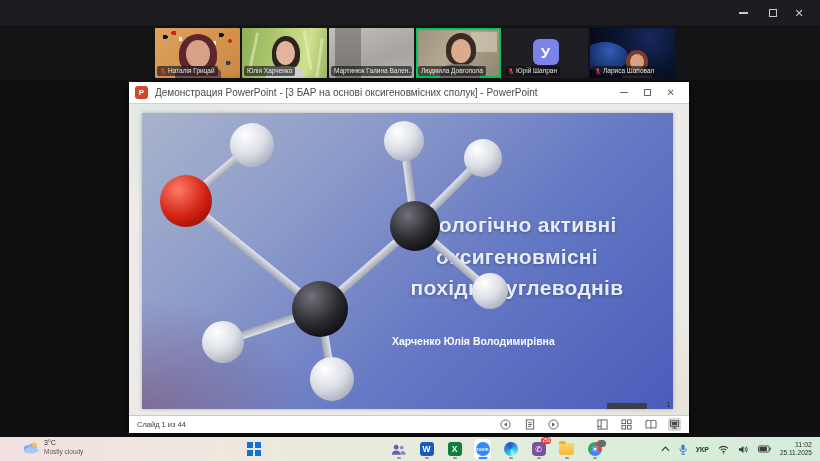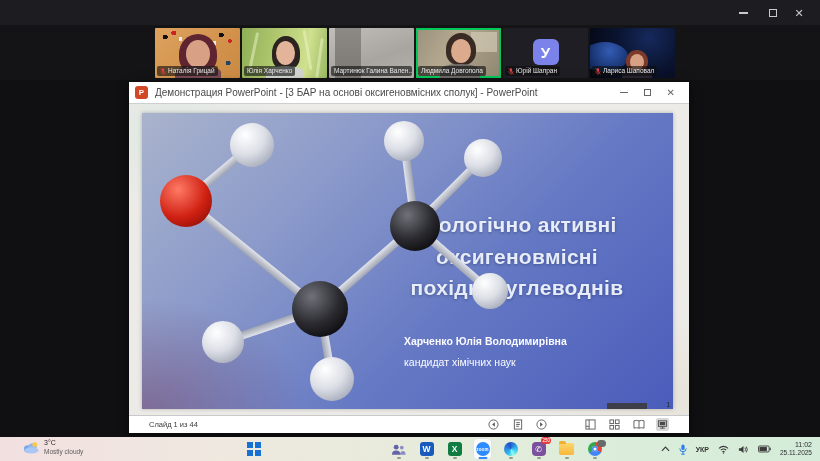--- a/index.html
+++ b/index.html
@@ -77,28 +77,28 @@
     radial-gradient(ellipse 300px 200px at 0% 100%,rgba(120,60,90,.45) 0%,transparent 55%),
     linear-gradient(135deg,#a9b3cc 0%,#8b9aca 30%,#6478c4 62%,#4a5cba 100%);}
 
   .bond{position:absolute;height:8px;margin-top:-4px;border-radius:4px;background:linear-gradient(#e2e4ea,#9fa4b2);transform-origin:0 50%;z-index:1;}
   .ball{position:absolute;border-radius:50%;z-index:2;}
   .ball.w{background:radial-gradient(circle at 35% 28%,#ffffff 0%,#dcdfe6 45%,#a9aebc 80%,#8e94a4);}
   .ball.k{background:radial-gradient(circle at 35% 28%,#71717a 0%,#2a2a30 50%,#0a0a0d 85%);}
   .ball.r{background:radial-gradient(circle at 35% 28%,#ff7a66 0%,#d6limits 0,#d02113 55%,#8c0f05 90%);}
 
   .slide-title{position:absolute;right:8px;top:96px;width:296px;text-align:center;color:#e7ecf9;font-size:21px;line-height:1.5;font-weight:600;letter-spacing:.3px;text-shadow:0 1px 3px rgba(30,40,80,.45);}
-  .author-block{position:absolute;left:262px;top:222px;width:272px;color:#fbfbff;}
+  .author-block{position:absolute;left:250px;top:222px;width:272px;color:#fbfbff;}
   .author-name{font-size:10.5px;font-weight:bold;margin-bottom:8px;}
   .author-role{font-size:10.5px;line-height:1.35;}
   .author-degree{font-size:10.5px;line-height:1.35;}
   .slide-corner-bar{position:absolute;right:26px;bottom:0;width:40px;height:6px;background:#3e3e4a;}
   .slide-num{position:absolute;right:3px;bottom:1px;font-size:6.5px;color:#1c1c1c;}
 
-  .ppt-status{position:relative;height:18px;background:#fff;border-top:1px solid #c9c9c9;display:flex;align-items:center;padding:0 20px;}
+  .ppt-status{position:relative;height:18px;background:#fff;border-top:1px solid #c9c9c9;display:flex;align-items:center;padding:0 8px;}
   .status-left{font-size:7.5px;color:#3a3a3a;}
   .status-icons{margin-left:auto;display:flex;align-items:center;gap:11px;}
   .sicon{width:13px;height:13px;display:flex;align-items:center;justify-content:center;}
   .sicon svg{display:block}
   .sicon.active{background:#d8d8d8;border-radius:2px;}
   .sgap{width:14px;}
 
   
   .taskbar{position:absolute;left:0;top:437px;width:820px;height:24px;background:linear-gradient(90deg,#f2e0e0 0%,#efe8e0 25%,#e6ecdb 55%,#d9edda 80%,#d4ecd9 100%);display:flex;align-items:center;}
   .weather{position:absolute;left:22px;top:2px;display:flex;gap:5px;align-items:center;cursor:default;}
@@ -259,21 +259,20 @@
         <div class="ball w" style="left:168px;top:244px;width:44px;height:44px"></div>
         <div class="ball w" style="left:330px;top:160px;width:36px;height:36px"></div>
 
         <div class="slide-title">
           <div>Біологічно активні</div>
           <div>оксигеновмісні</div>
           <div>похідні вуглеводнів</div>
         </div>
         <div class="author-block">
           <div class="author-name">Харченко Юлія Володимирівна</div>
-          <div class="author-degree">кандидат хімічних наук</div>
         </div>
         <div class="slide-corner-bar"></div>
         <div class="slide-num">1</div>
       </div>
     </div>
 
     <div class="ppt-status">
       <span class="status-left">Слайд 1 из 44</span>
       <div class="status-icons">
         <span class="sicon">

